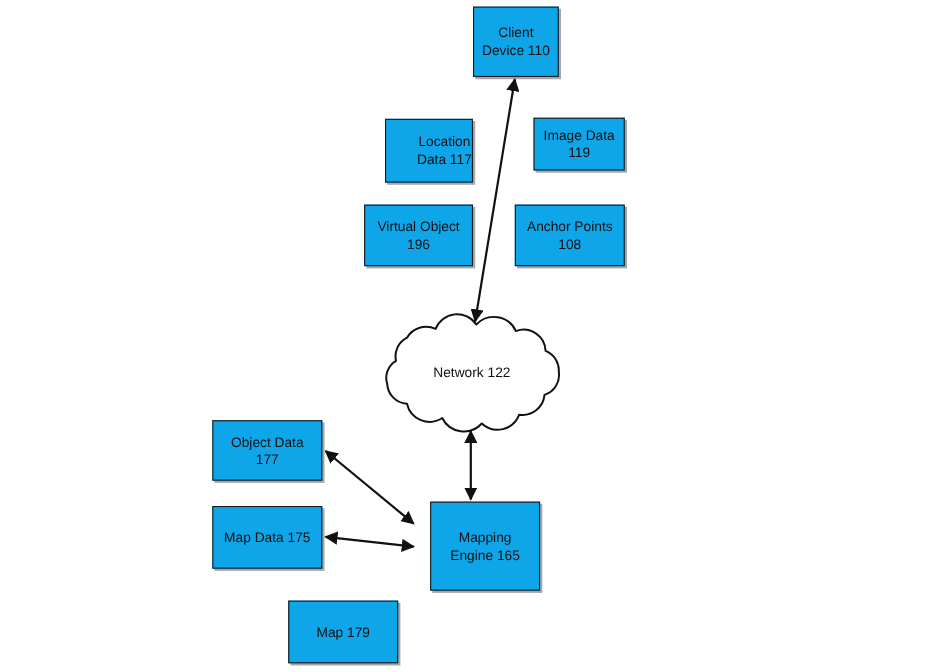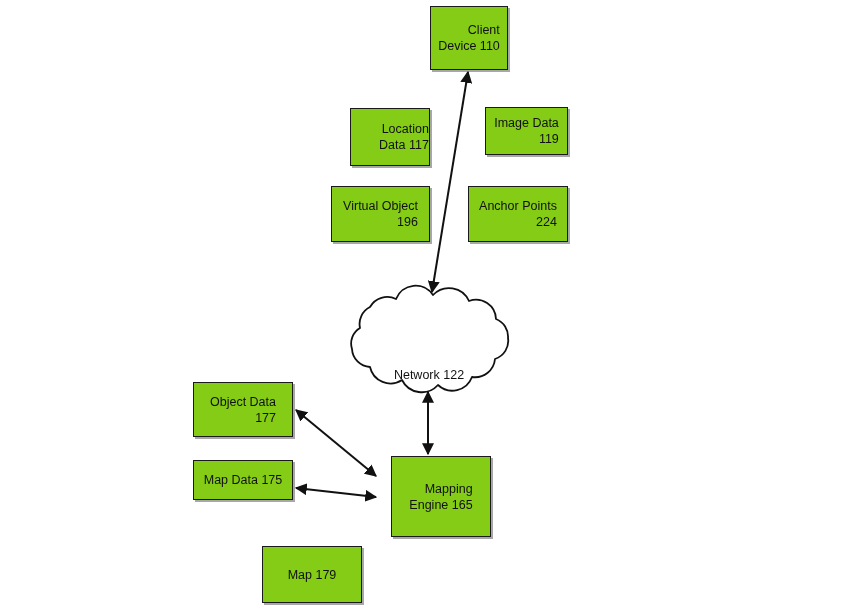--- a/index.html
+++ b/index.html
@@ -15,25 +15,25 @@
     position: relative;
     width: 858px;
     height: 611px;
     background: #ffffff;
     overflow: hidden;
   }
   .node {
     position: absolute;
     box-sizing: border-box;
     border: 1.5px solid #1a1a1a;
-    background: #84cc16;
+    background: #0ea5e9;
     display: flex;
     align-items: center;
     justify-content: center;
-    text-align: right;
+    text-align: center;
     font-size: 12.5px;
     line-height: 16px;
     color: #111111;
     white-space: pre-line;
     z-index: 3;
     box-shadow: 2px 2px 0 rgba(60,60,60,0.45);
   }
   .cloud-wrap {
     position: absolute;
     z-index: 2;
@@ -88,45 +88,45 @@
   <div class="node" style="left:350px; top:108px; width:80px; height:58px;padding-left:28px;">Location
 Data 117</div>
 
   <div class="node" style="left:485px; top:107px; width:83px; height:48px;">Image Data
 119</div>
 
   <div class="node" style="left:331px; top:186px; width:99px; height:56px;">Virtual Object
 196</div>
 
   <div class="node" style="left:468px; top:186px; width:100px; height:56px;">Anchor Points
-224</div>
+108</div>
 
   <div class="cloud-wrap" style="left:336px; top:281px; width:186px; height:118px;">
     <svg width="186" height="118" viewBox="0 0 186 118" xmlns="http://www.w3.org/2000/svg">
       <path d="M 60 18
                A 21 21 0 0 1 97 14
                A 22 22 0 0 1 133 20
                A 20 20 0 0 1 160 38
                A 19 19 0 0 1 172 57
                A 19 19 0 0 1 159 78
                A 20 20 0 0 1 136 96
                A 21 21 0 0 1 102 104
                A 22 22 0 0 1 66 99
                A 21 21 0 0 1 34 86
                A 19 19 0 0 1 16 68
                A 18 18 0 0 1 24 47
                A 19 19 0 0 1 34 26
                A 20 20 0 0 1 60 18 Z" fill="#ffffff" stroke="#111111" stroke-width="1.8" stroke-linejoin="round"></path>
     </svg>
-    <div class="cloud-label" style="top:50px;margin-top:36px;">Network 122</div>
+    <div class="cloud-label" style="top:50px;">Network 122</div>
   </div>
 
   <div class="node" style="left:193px; top:382px; width:100px; height:55px;">Object Data
 177</div>
 
-  <div class="node" style="left:193px; top:460px; width:100px; height:40px;">Map Data 175</div>
+  <div class="node" style="left:193px; top:460px; width:100px; height:57px;">Map Data 175</div>
 
   <div class="node" style="left:378px; top:456px; width:100px; height:81px;margin-left:13px;">Mapping
 Engine 165</div>
 
   <div class="node" style="left:262px; top:546px; width:100px; height:57px;">Map 179</div>
 
 </div>
 
 </body></html>

